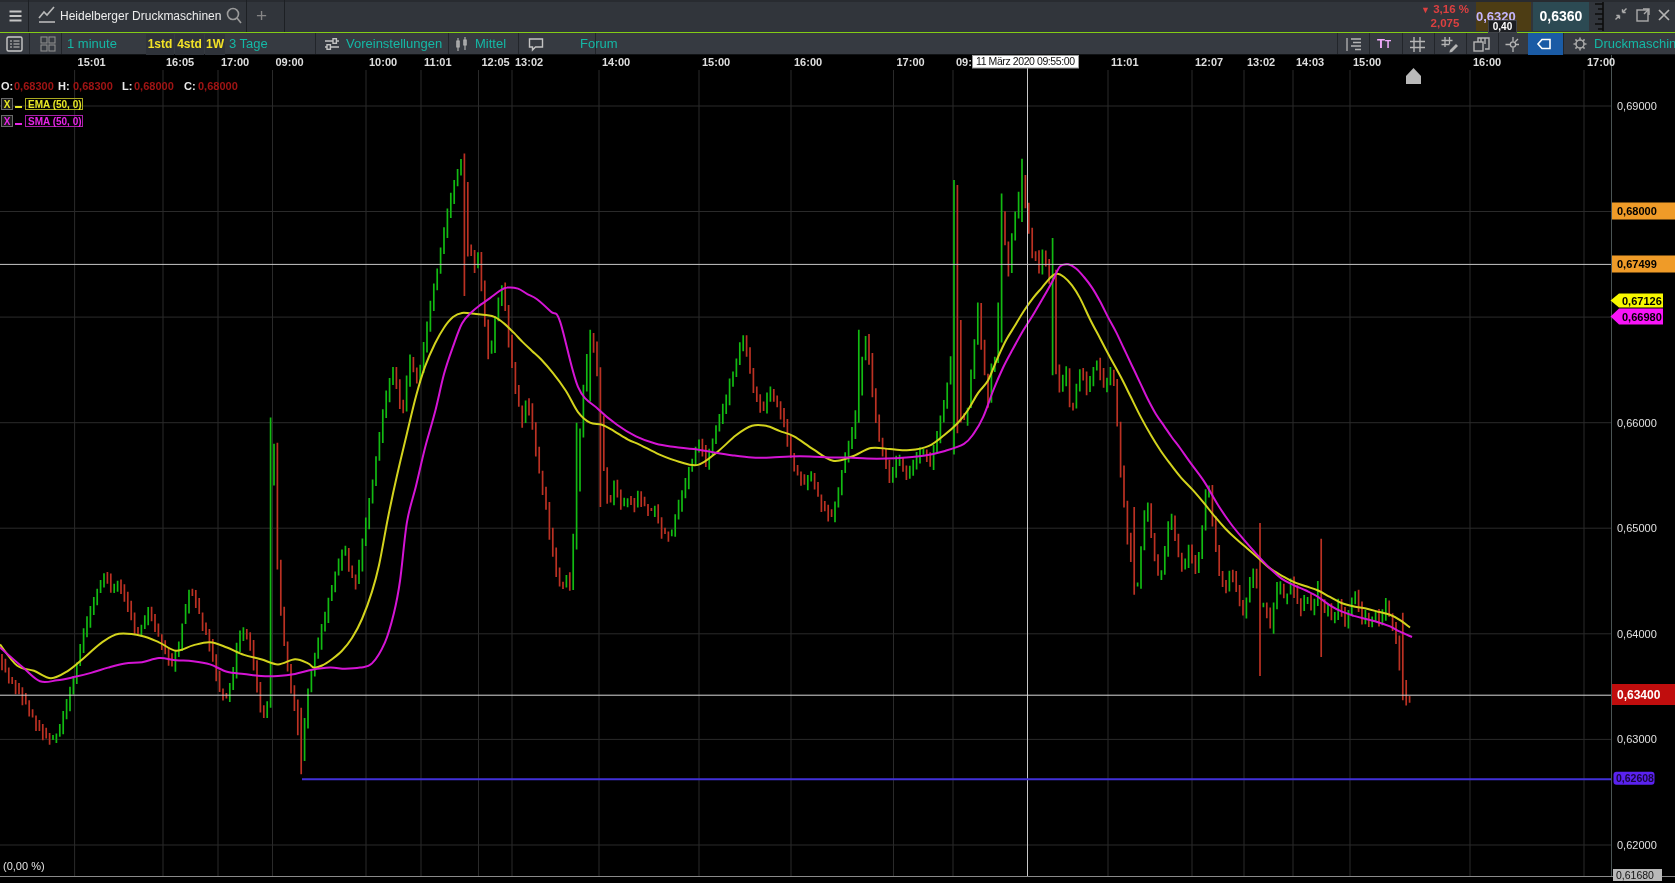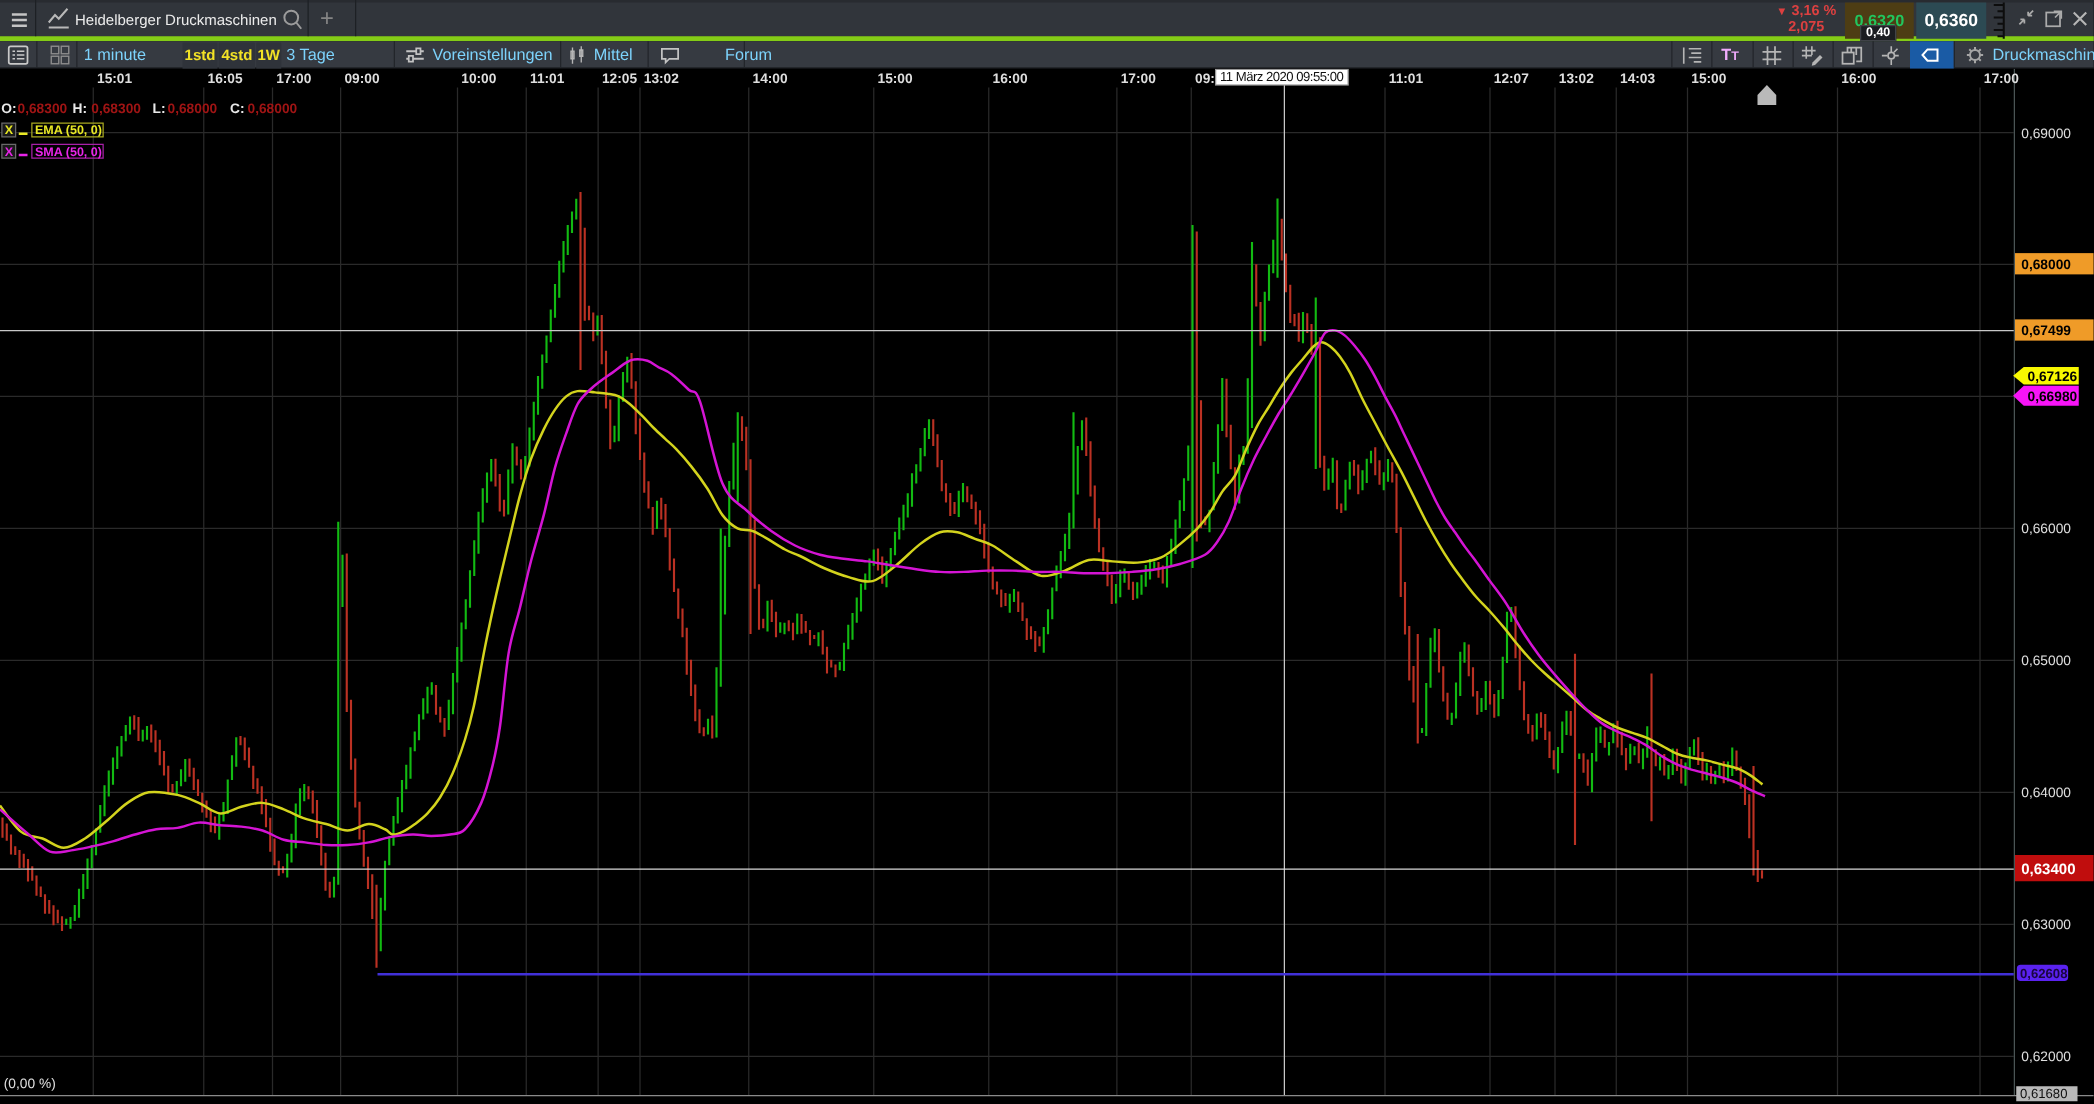--- a/index.html
+++ b/index.html
@@ -1,20 +1,20 @@
 <!DOCTYPE html>
 <html><head><meta charset="utf-8">
 <style>
 *{margin:0;padding:0;box-sizing:border-box}
 html,body{width:1675px;height:883px;background:#000;overflow:hidden;
  font-family:"Liberation Sans",sans-serif;}
-#row1{position:absolute;left:0;top:0;width:1675px;height:33px;background:#31353b;border-bottom:4px solid #84cc16;box-shadow:inset 0 2px 0 #282b30}
+#row1{position:absolute;left:0;top:0;width:1675px;height:33px;background:#31353b;border-bottom:1px solid #84cc16;box-shadow:inset 0 2px 0 #282b30}
 #row2{position:absolute;left:0;top:33px;width:1675px;height:22px;background:#363a41;border-bottom:1px solid #101214}
 .sep{position:absolute;top:0;width:1px;height:100%;background:#22252a}
-.it{position:absolute;color:#7dd3fc;font-size:13px;line-height:22px;white-space:nowrap}
+.it{position:absolute;color:#14b8a6;font-size:13px;line-height:22px;white-space:nowrap}
 #row1 .it{line-height:33px;font-size:12px}
 .yb{position:absolute;top:1px;height:36px;line-height:20px;color:#f2e226;font-weight:bold;font-size:12px;text-align:center;background:#2f333a;border-radius:1px}
 svg{display:block}
 .tl{font-size:11px;font-weight:bold;fill:#dedede}
 .pl{font-size:11px;fill:#e0e0e0}
 .blk{font-size:11px;font-weight:bold;fill:#000}
 .ohlcl{font-size:11px;font-weight:bold;fill:#e8e8e8}
 .ohlcv{font-size:11px;font-weight:bold;fill:#a01414}
 </style></head>
 <body>
@@ -30,21 +30,21 @@
   <div class="it" style="left:60px;color:#ececec">Heidelberger Druckmaschinen</div>
   <svg width="20" height="33" style="position:absolute;left:224px;top:0">
       <circle cx="9" cy="14" r="5.5" stroke="#9b9b9b" stroke-width="1.6" fill="none"></circle>
       <path d="M13 18l4 5" stroke="#9b9b9b" stroke-width="1.6"></path>
     </svg>
   <div class="sep" style="left:246px;background:#1d2024"></div>
   <div class="it" style="left:256px;color:#858585;font-size:19px;line-height:31px">+</div>
   <div class="sep" style="left:284px;background:#1d2024"></div>
 
   <div style="position:absolute;left:1417px;top:3px;width:56px;text-align:center;color:#dd4040;font-size:11.5px;font-weight:bold;line-height:13px"><span style="font-size:9px">▼</span> 3,16 %<br>2,075</div>
-  <div style="position:absolute;left:1476px;top:2px;width:55px;height:29px;background:#4d3d14;color:#22c55e;font-weight:bold;font-size:13px;text-align:center;line-height:29px">0,6320</div>
+  <div style="position:absolute;left:1476px;top:2px;width:55px;height:29px;background:#4d3d14;color:#c4b5fd;font-weight:bold;font-size:13px;text-align:left;line-height:29px">0,6320</div>
   <div style="position:absolute;left:1533px;top:2px;width:56px;height:29px;background:#2c4a53;color:#fff;font-weight:bold;font-size:14px;text-align:center;line-height:29px">0,6360</div>
   <div style="position:absolute;left:1488px;top:20px;width:29px;height:13px;background:#1b1d21;border:1px solid #404348;color:#fff;font-weight:bold;font-size:10px;text-align:center;line-height:12px">0,40</div>
   <svg width="16" height="33" style="position:absolute;left:1591px;top:0">
       <path d="M12 2v29M4 4h8M7 9h5M4 14h8M7 19h5M4 24h8M7 29h5" stroke="#0d0d0d" stroke-width="1.6"></path>
     </svg>
   <svg width="20" height="33" style="position:absolute;left:1611px;top:0">
       <path d="M15.5 8.5l-4 4M11.5 12.5h3.2M11.5 12.5v-3.2M4.5 19.5l4-4M8.5 15.5h-3.2M8.5 15.5v3.2" stroke="#ababab" stroke-width="1.4" fill="none"></path>
     </svg>
   <svg width="20" height="33" style="position:absolute;left:1633px;top:0">
       <rect x="4" y="10" width="11" height="11" stroke="#ababab" stroke-width="1.4" fill="none"></rect>

